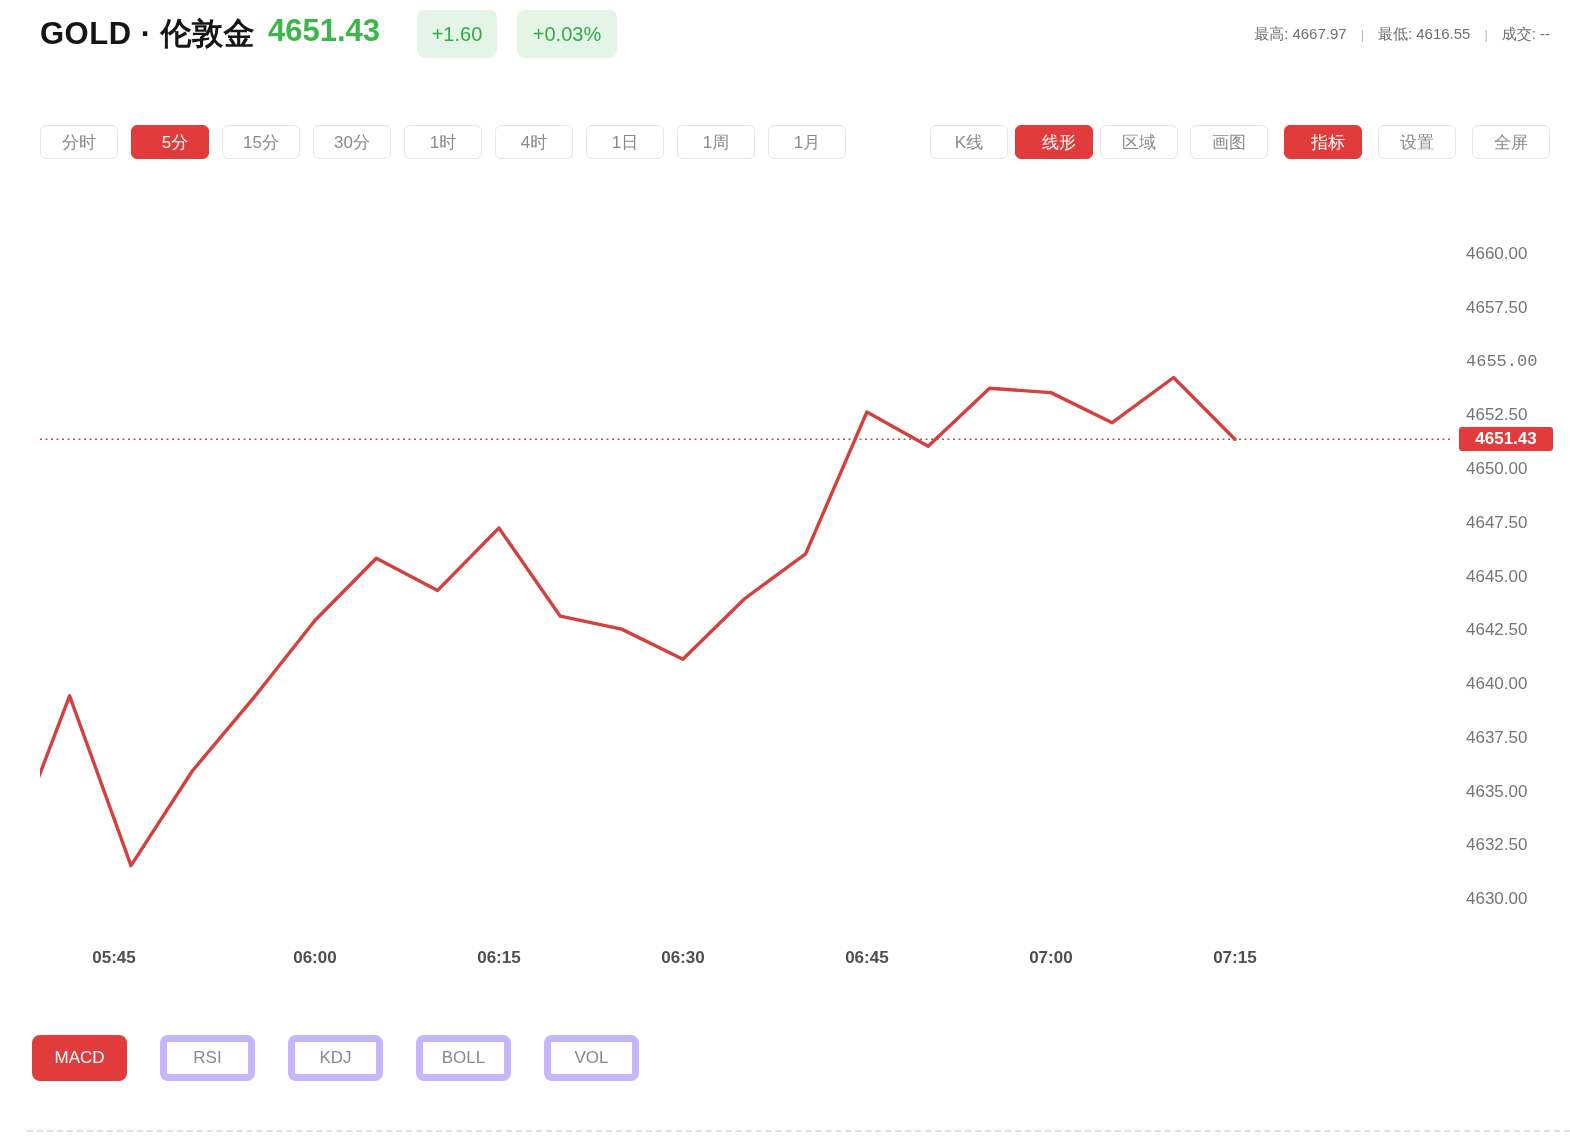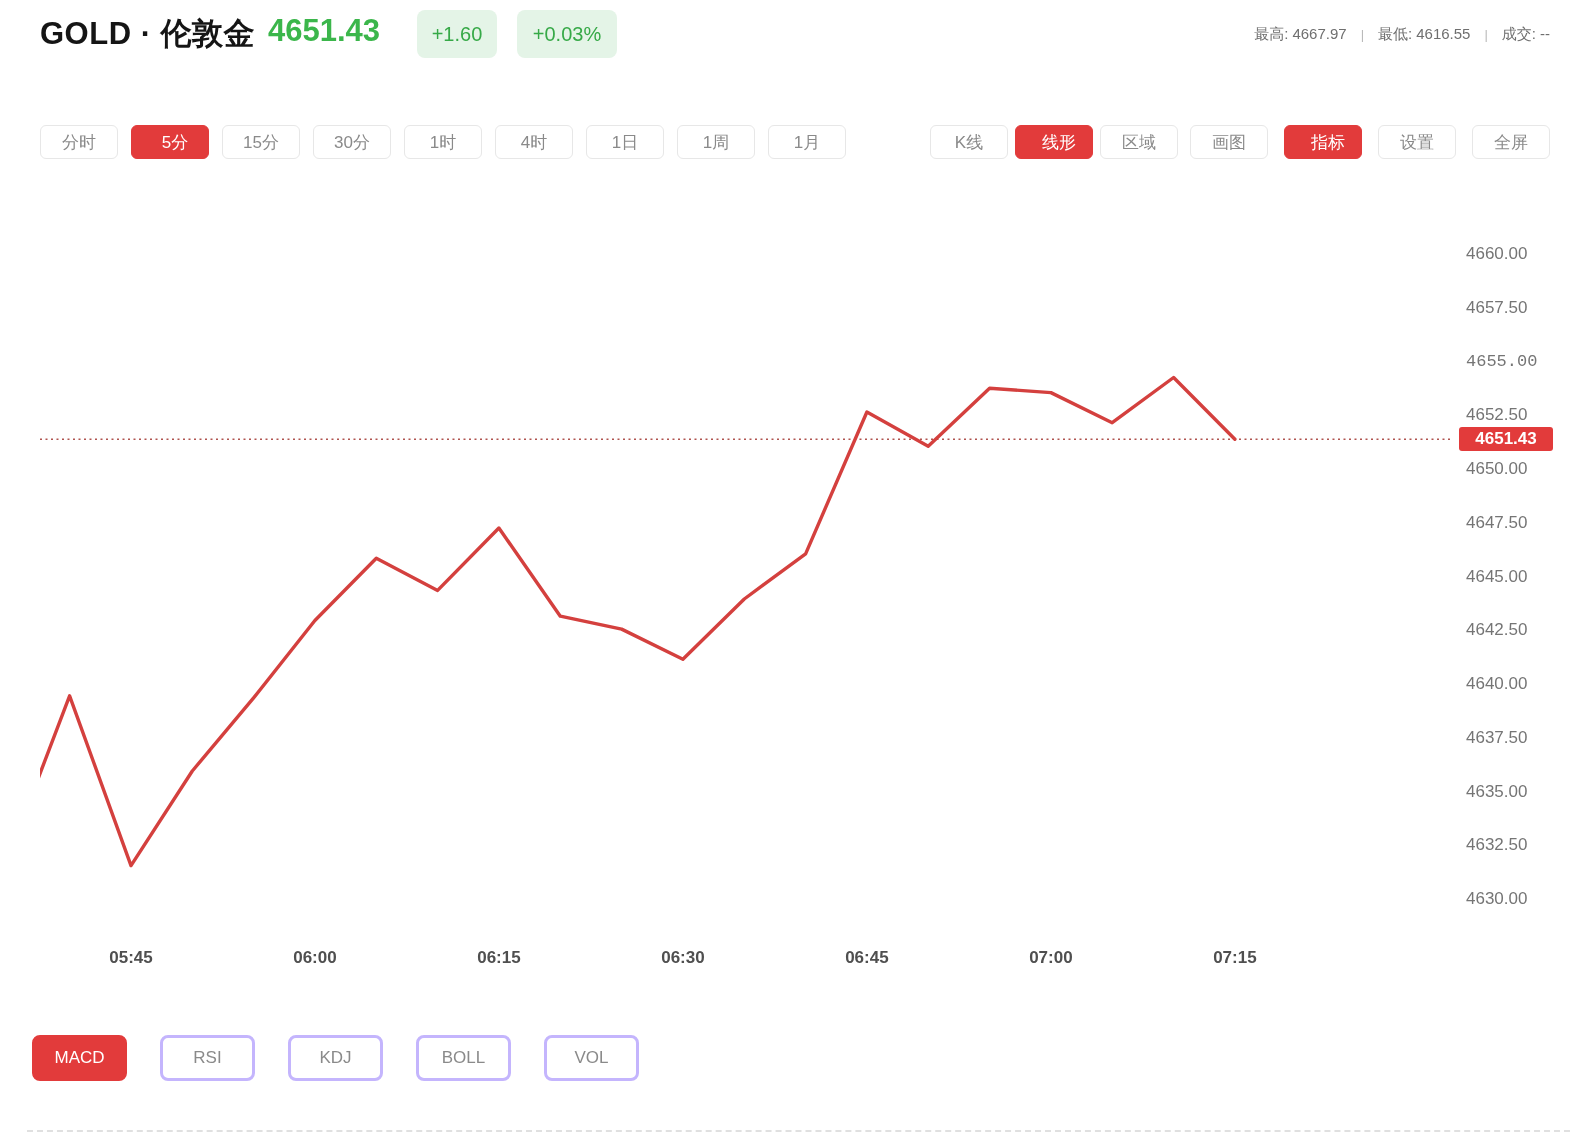--- a/index.html
+++ b/index.html
@@ -31,21 +31,21 @@
 
   
   #chart-svg { position:absolute; left:40px; top:225px; width:1412px; height:690px; }
   .ylab { position:absolute; left:1466px; font-size:17px; color:#757575; }
   .xlab { position:absolute; top:948px; transform:translateX(-50%); font-size:17px; font-weight:600; color:#4f4f4f; }
   .price-tag { position:absolute; left:1459px; width:94px; height:24px; border-radius:3px; background:#e23b3b;
                color:#fff; font-size:17px; font-weight:bold; display:flex; align-items:center; justify-content:center; }
 
   
   .indicators { position:absolute; left:32px; top:1035px; display:flex; gap:33px; }
-  .ind-btn { width:95px; height:46px; border:3px solid #c4b5fd; border-radius:8px; background:#fff;
+  .ind-btn { width:95px; height:46px; border:7px solid #c4b5fd; border-radius:8px; background:#fff;
              color:#8a8a8a; font-size:17px; display:flex; align-items:center; justify-content:center; cursor:pointer; }
   .ind-btn.active { background:#e23b3b; border-color:#e23b3b; color:#fff; }
 
   .bottom-divider { position:absolute; left:27px; right:0; top:1130px; border-top:2px dashed #e0e0e0; }
 </style>
 </head>
 <body>
 
 <div class="page">
 
@@ -97,21 +97,21 @@
       <div class="ylab" style="top: 512.75px;">4647.50</div>
       <div class="ylab" style="top: 566.5px;">4645.00</div>
       <div class="ylab" style="top: 620.25px;">4642.50</div>
       <div class="ylab" style="top: 674px;">4640.00</div>
       <div class="ylab" style="top: 727.75px;">4637.50</div>
       <div class="ylab" style="top: 781.5px;">4635.00</div>
       <div class="ylab" style="top: 835.25px;">4632.50</div>
       <div class="ylab" style="top: 889px;">4630.00</div>
     </div>
   <div id="xlabels">
-      <div class="xlab" style="left: 131px;">05:45</div>
+      <div class="xlab" style="left: 114px;">05:45</div>
       <div class="xlab" style="left: 314.95px;">06:00</div>
       <div class="xlab" style="left: 498.94px;">06:15</div>
       <div class="xlab" style="left: 682.93px;">06:30</div>
       <div class="xlab" style="left: 866.92px;">06:45</div>
       <div class="xlab" style="left: 1050.91px;">07:00</div>
       <div class="xlab" style="left: 1234.9px;">07:15</div>
     </div>
   <div class="price-tag" id="price-tag" style="top: 427.255px;">4651.43</div>
 
   <div class="indicators" id="indicators">

